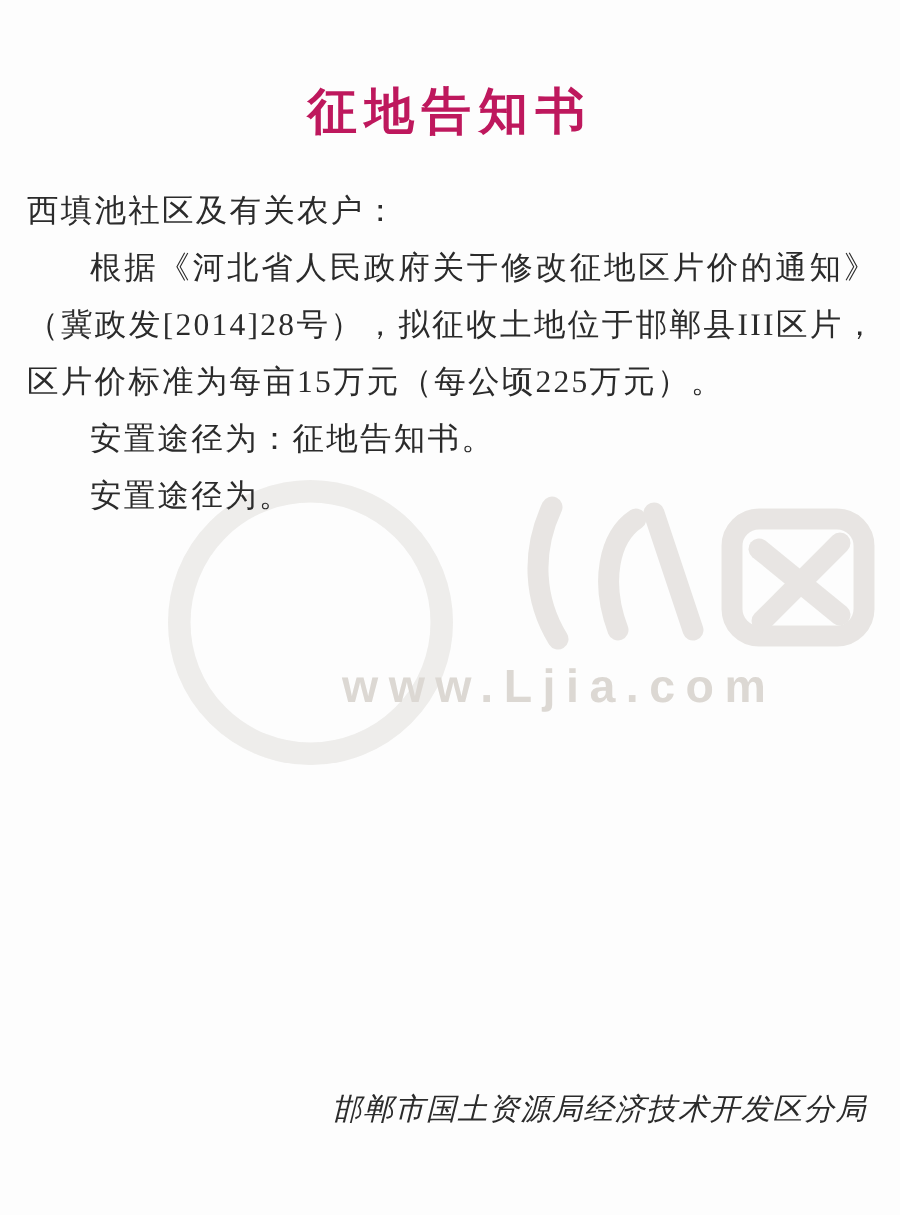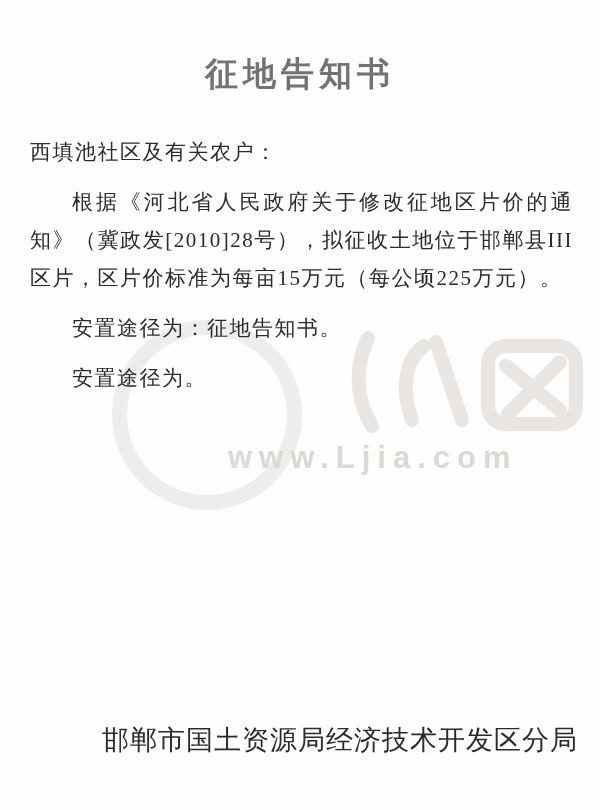--- a/index.html
+++ b/index.html
@@ -14,46 +14,47 @@
   
   .doc-title {
     position:absolute; top:57px; left:0; width:100%;
     margin:0;
     text-align:center;
     font-family:"Liberation Sans","DejaVu Sans",sans-serif;
     font-weight:700;
     font-size:33px;
     line-height:1;
     letter-spacing:5px;
-    color:#737373;
+    color:#be185d;
     z-index:2;
   }
 
   
   .body-text {
     position:absolute; top:121px; left:18px; width:567px;
     font-size:21px;
     line-height:38px;
     letter-spacing:1.5px;
     text-align:justify;
     color:#2b2b2b;
     z-index:2;
   }
-  .body-text p { margin:12px; }
+  .body-text p { margin:0; }
   .para { text-indent:2em; }
 
   
   .sign-block {
     position:absolute; top:719px; right:22px;
     text-align:center;
-    font-size:27px;
+    font-size:20px;
     line-height:43px;
     letter-spacing:1px;
     color:#2b2b2b;
     z-index:2;
+    font-style:italic;
   }
 
   
   .watermark { position:absolute; inset:0; z-index:1; pointer-events:none;text-align:center; }
   .wm-circle {
     position:absolute; left:112px; top:320px;
     width:160px; height:160px;
     border:15px solid rgba(213,210,205,0.38);
     border-radius:50%;
   }
@@ -84,21 +85,21 @@
         <path d="M222,50 L170,102"></path>
       </g>
     </svg>
     <div class="wm-url">www.Ljia.com</div>
   </div>
 
   <h1 class="doc-title">征地告知书</h1>
 
   <div class="body-text">
     <p class="salutation">西填池社区及有关农户：</p>
-    <p class="para">根据《河北省人民政府关于修改征地区片价的通知》（冀政发[2010]28号），拟征收土地位于邯郸县III区片，区片价标准为每亩15万元（每公顷225万元）。</p>
+    <p class="para">根据《河北省人民政府关于修改征地区片价的通知》（冀政发[2014]28号），拟征收土地位于邯郸县III区片，区片价标准为每亩15万元（每公顷225万元）。</p>
     <p class="para">安置途径为：征地告知书。</p>
     <p class="para">安置途径为。</p>
   </div>
 
   <div class="sign-block">
     <div>邯郸市国土资源局经济技术开发区分局</div>
   </div>
 
 </div>
 

